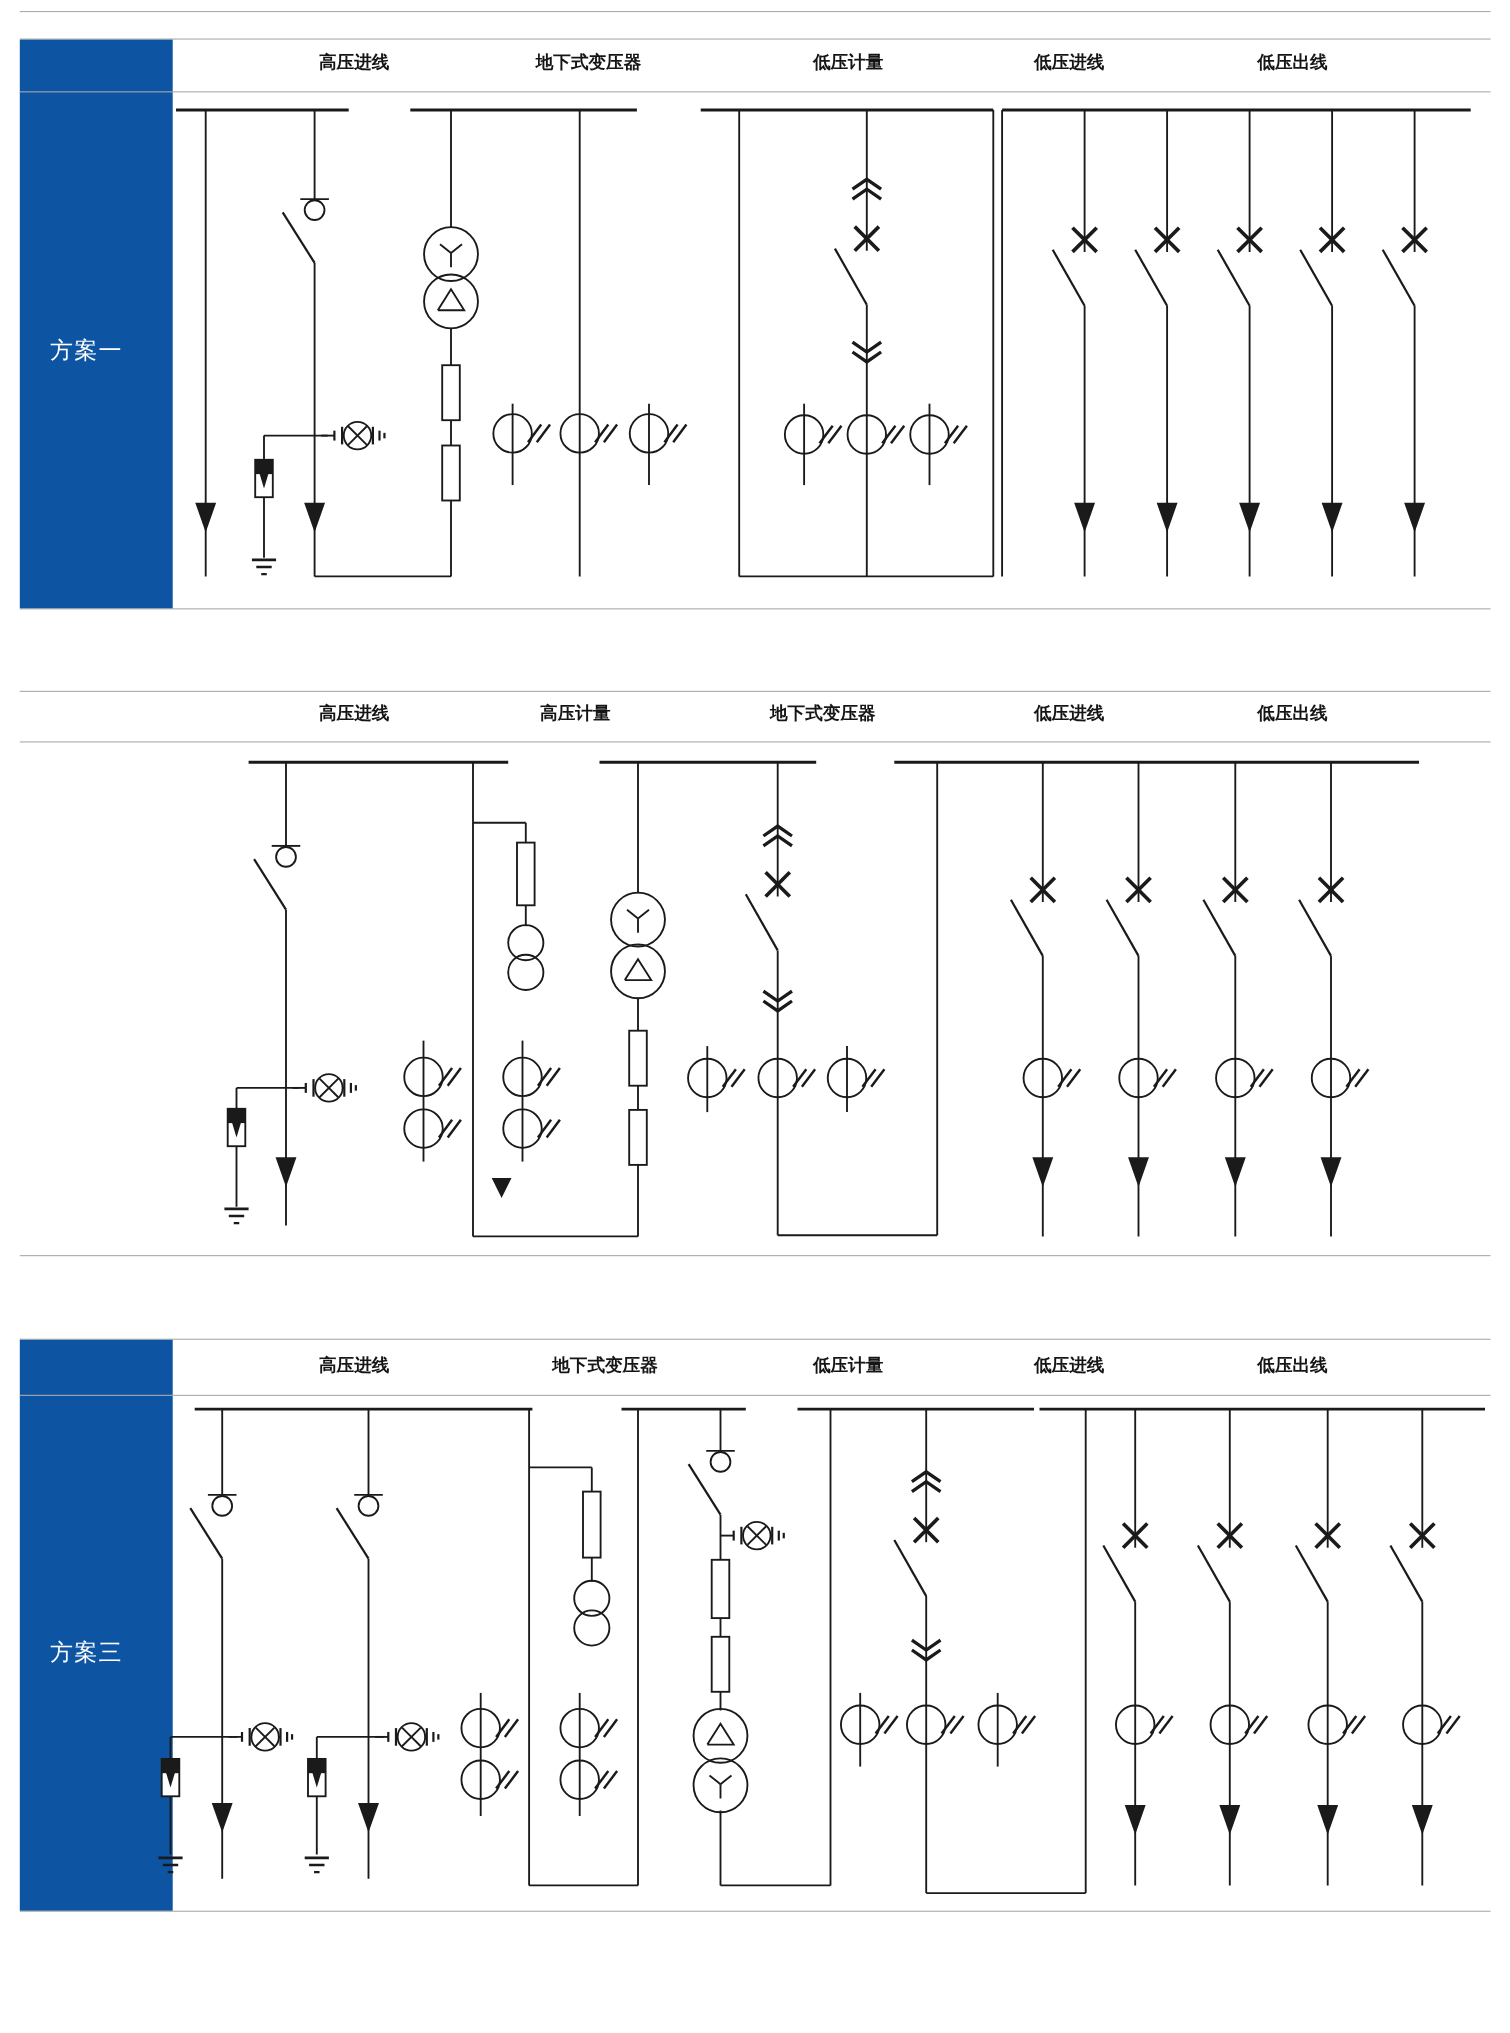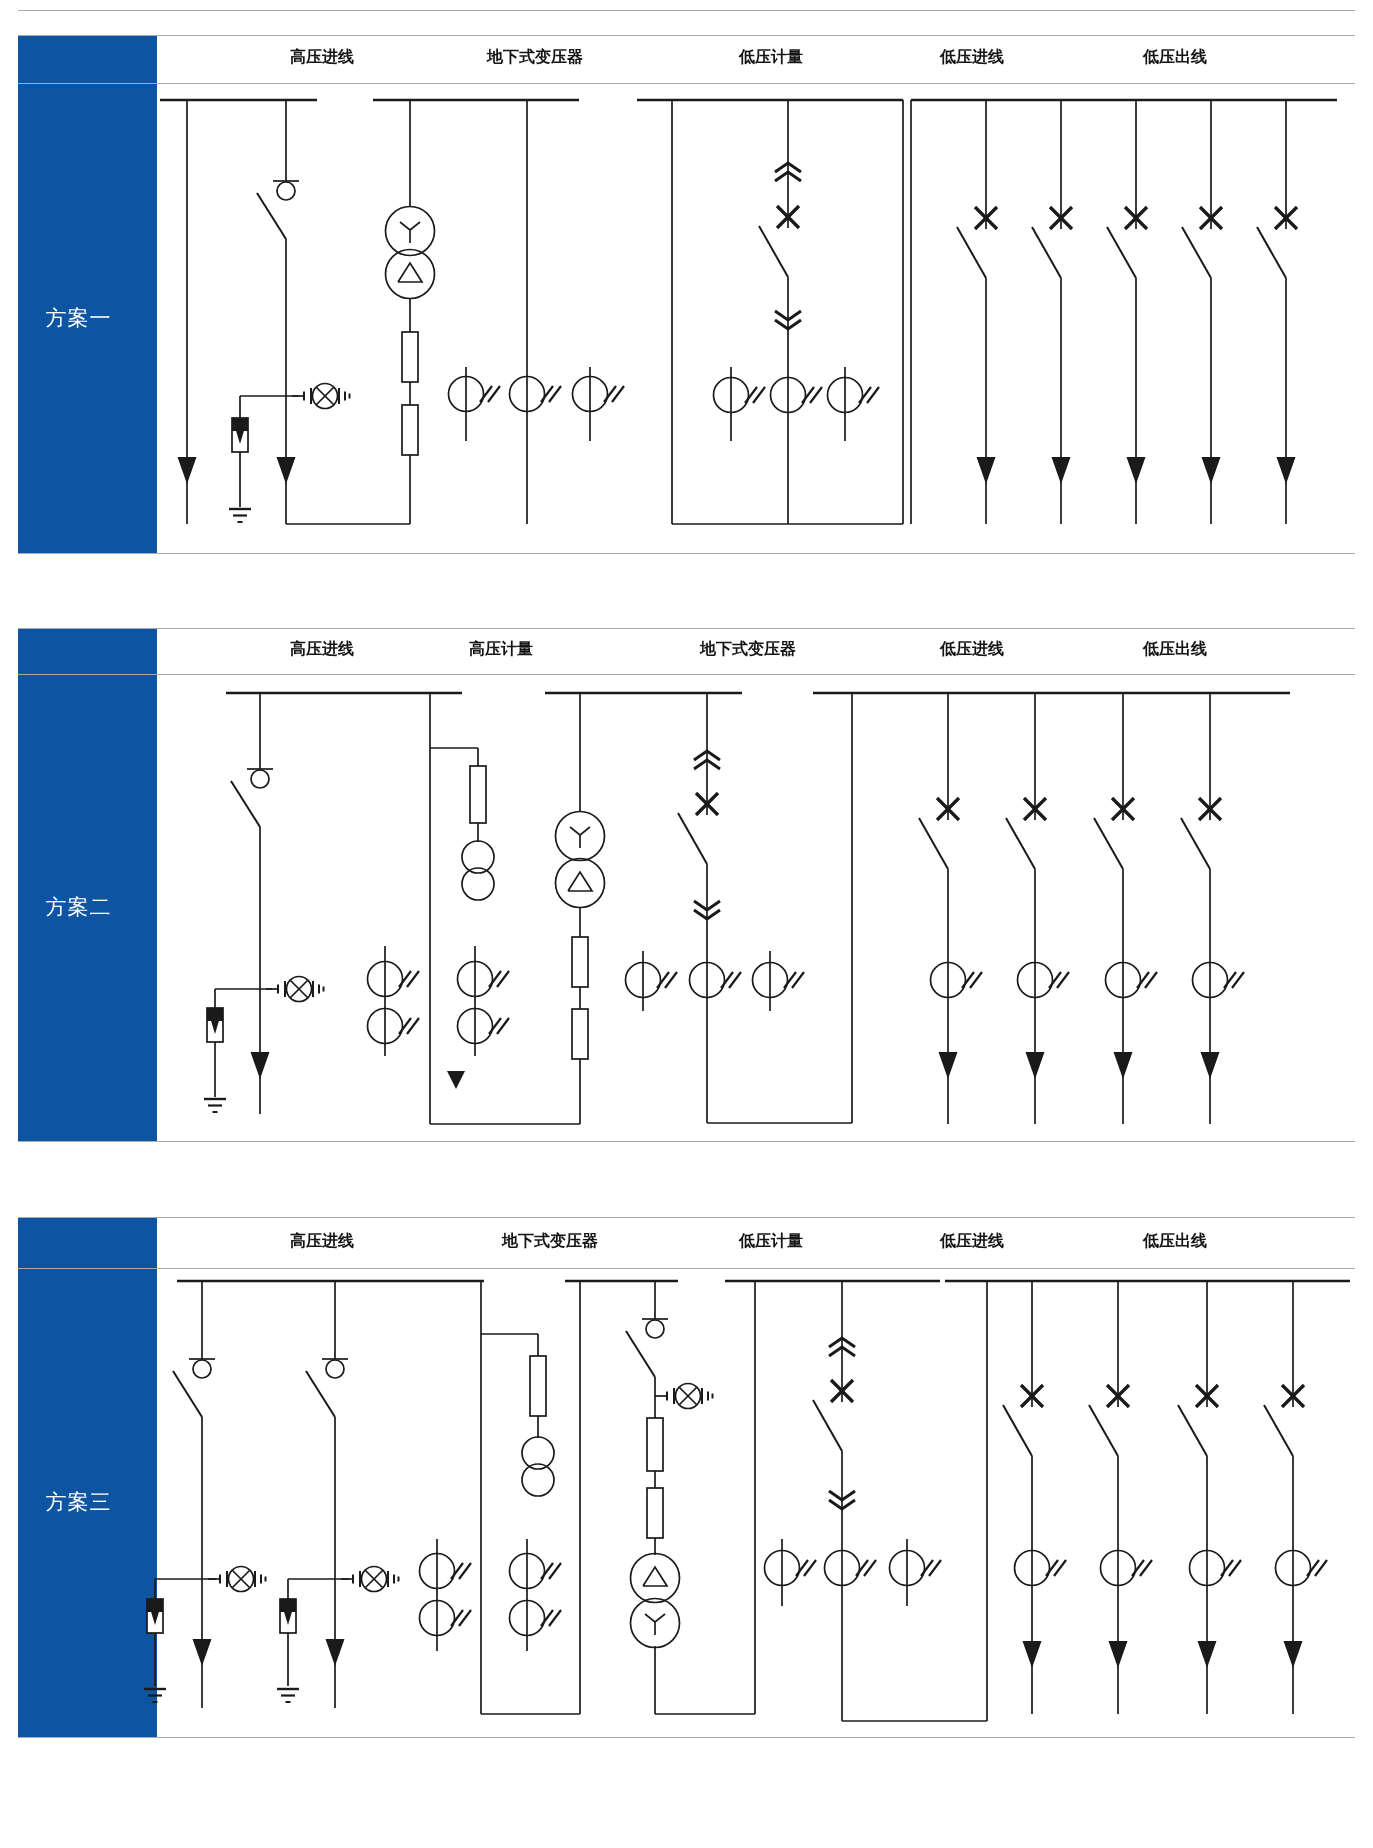--- a/index.html
+++ b/index.html
@@ -283,26 +283,23 @@
         <g>
           <line x1="1286" y1="277" x2="1286" y2="523" stroke="#1a1a1a" stroke-width="1.7"></line>
         </g>
         <g>
           <polygon points="1276.5,456 1295.5,456 1286,483" fill="#1a1a1a" stroke="none"></polygon>
         </g>
       </svg>
   </section>
 
   <section class="panel" id="panel1" style="top:628px;height:512px;">
-    <div class="sidebar">
-      <div class="scheme-label" style="top:264px;">方案二</div>
-    </div>
     <div class="header-sep" style="top:45px;"></div>
     <div class="col-header" style="left:204px;top:10px;">高压进线</div>
-    <div class="col-header" style="left:383px;top:10px;">高压计量</div>
+    <div class="col-header" style="left:405px;top:10px;">高压计量</div>
     <div class="col-header" style="left:630px;top:10px;">地下式变压器</div>
     <div class="col-header" style="left:854px;top:10px;">低压进线</div>
     <div class="col-header" style="left:1057px;top:10px;">低压出线</div>
     <svg class="diagram" id="svg1" width="1214" height="512" viewBox="141 628 1214 512">
         <g>
           <line x1="226" y1="692" x2="462" y2="692" stroke="#1a1a1a" stroke-width="2.6"></line>
         </g>
         <g>
           <line x1="545" y1="692" x2="742" y2="692" stroke="#1a1a1a" stroke-width="2.6"></line>
         </g>

